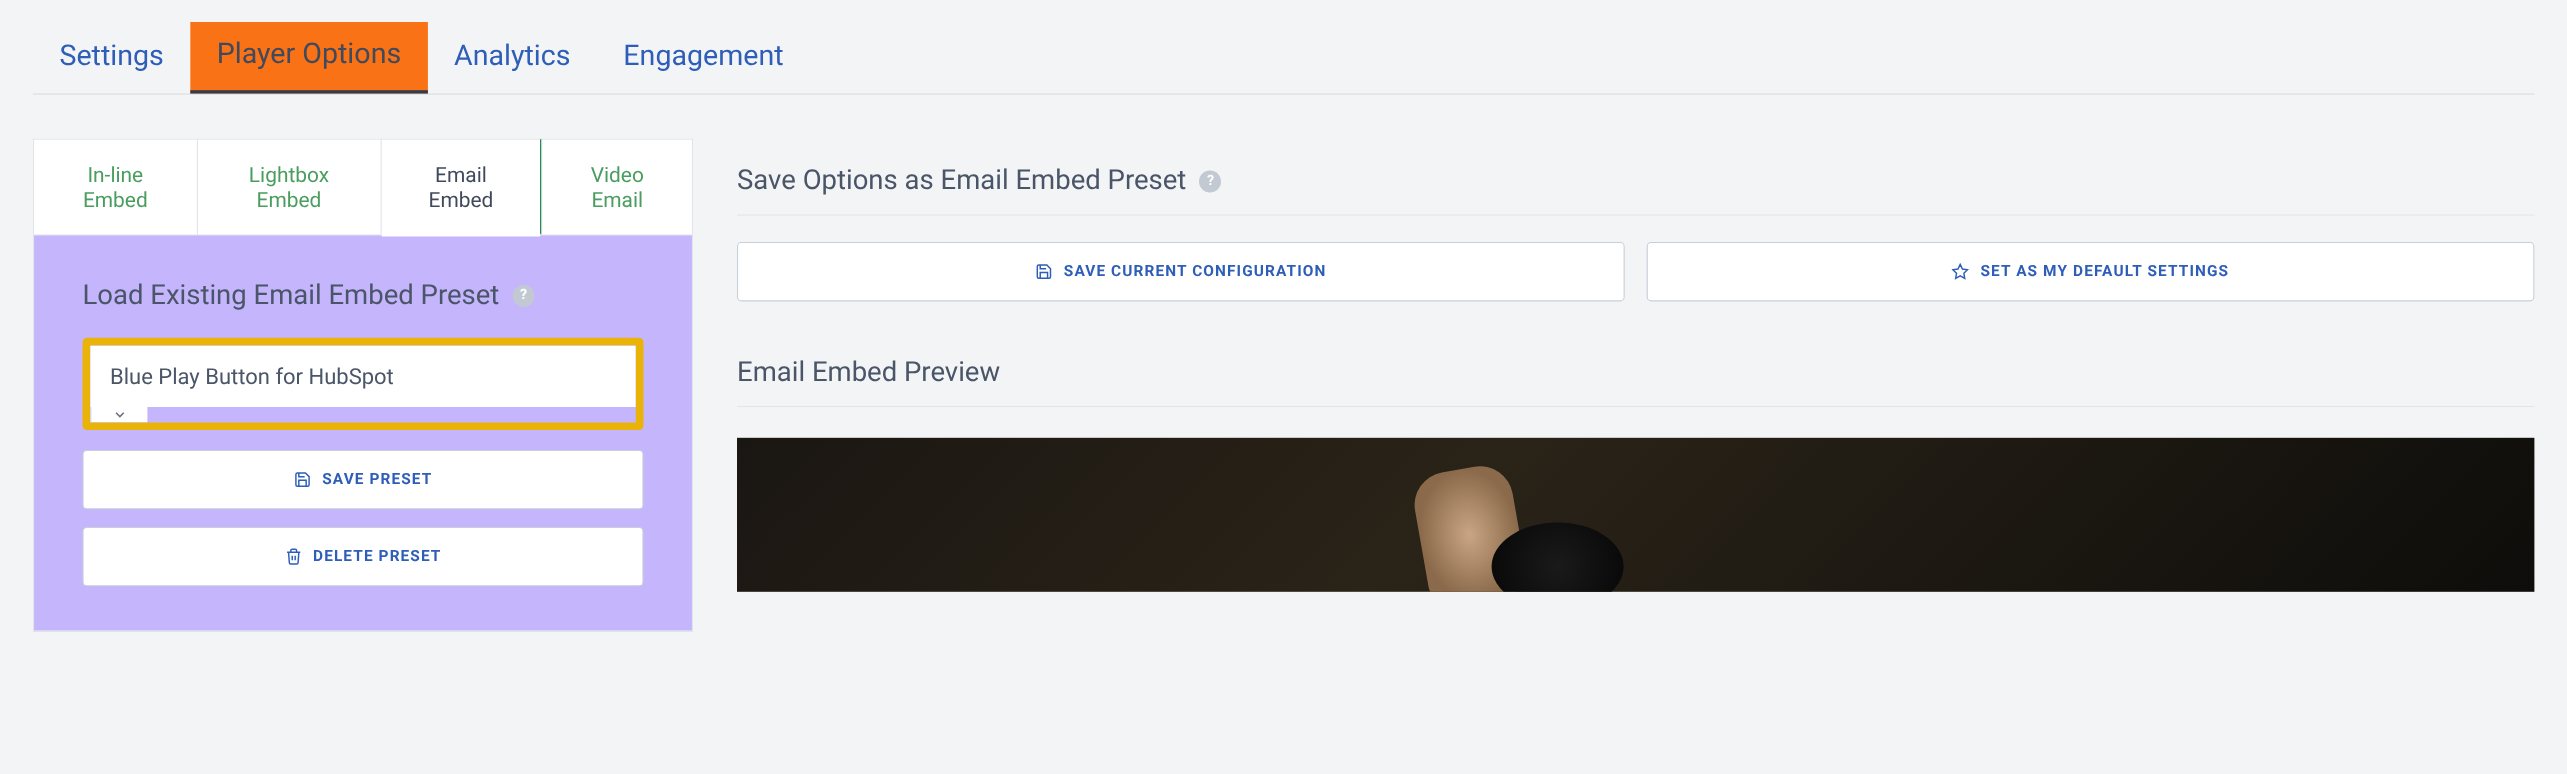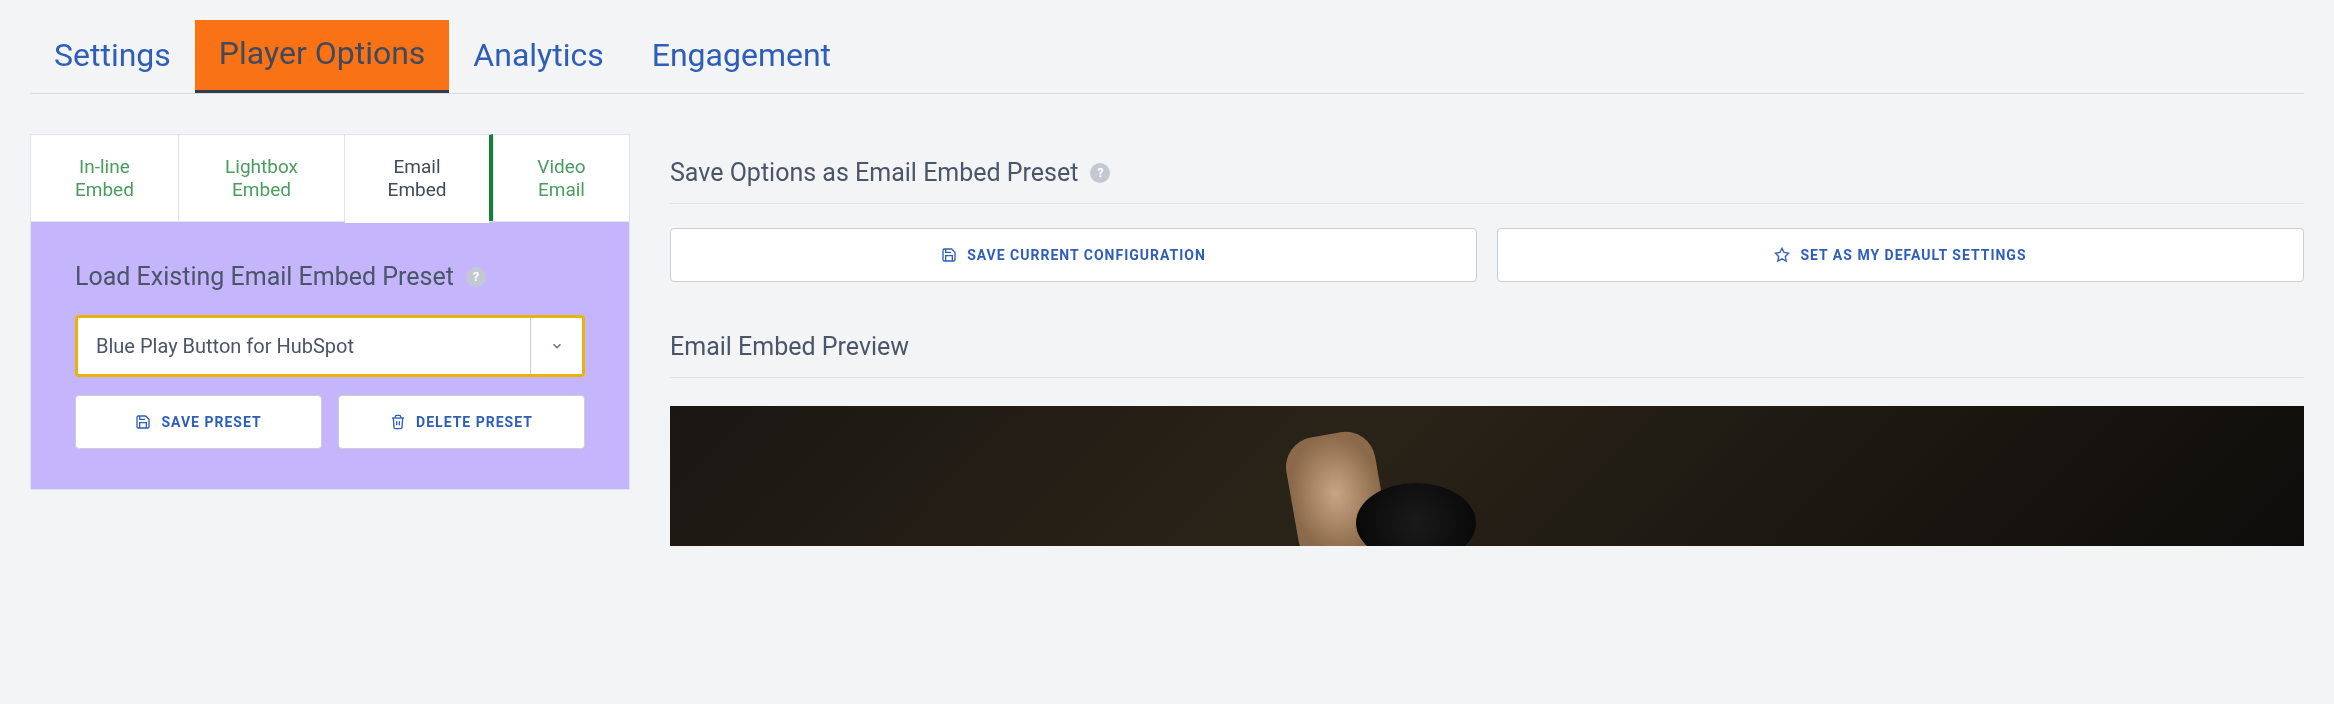--- a/index.html
+++ b/index.html
@@ -12,21 +12,21 @@
     .container {
       padding: 20px 30px;
     }
     .main-tabs {
       display: flex;
       gap: 0;
       border-bottom: 1px solid #d8dce2;
     }
     .main-tab {
       padding: 14px 24px 18px;
-      font-size: 32px;
+      font-size: 26px;
       color: #2e5eb8;
       cursor: pointer;
       background: none;
       border: none;
       font-family: inherit;
     }
     .main-tab.active {
       color: #404a5c;
       background: #f97316;
       border-bottom: 3px solid #323c4d;
@@ -58,21 +58,21 @@
       cursor: pointer;
       font-family: inherit;
       position: relative;
     }
     .sub-tab:first-child { border-left: 1px solid #e1e5ea; }
     .sub-tab:last-child { border-right: 1px solid #e1e5ea; }
     .sub-tab.active {
       color: #404a5c;
       background: #fff;
       border-left: 1px solid #e1e5ea;
-      border-right: 4px solid #15803d;
+      border-right: 1px solid #15803d;
       z-index: 1;
     }
     .sub-tab.active::after {
       content: "";
       position: absolute;
       bottom: -2px; left: 0; right: 0;
       height: 3px;
       background: #fff;
     }
     .panel-body {
@@ -96,44 +96,46 @@
       background: #c3c9d2;
       color: #fff;
       font-size: 13px;
       font-weight: bold;
       display: inline-flex;
       align-items: center;
       justify-content: center;
     }
     .select-wrapper {
       display: flex;
-      border: 3px solid #eab308;
+      border: 7px solid #eab308;
       border-radius: 4px;
       overflow: hidden;
       margin-bottom: 18px;
+      flex-direction: column;
     }
     .select-main {
       flex: 1;
       padding: 16px 18px;
       font-size: 20px;
       color: #4a5568;
       background: #fff;
     }
     .select-caret {
       width: 52px;
       border-left: 1px solid #c8cfd8;
       display: flex;
       align-items: center;
       justify-content: center;
       background: #fff;
       cursor: pointer;
     }
     .btn-row {
       display: flex;
       gap: 16px;
+      flex-direction: column;
     }
     .btn {
       flex: 1;
       display: flex;
       align-items: center;
       justify-content: center;
       gap: 10px;
       padding: 18px 20px;
       border: 1px solid #c8cfd8;
       border-radius: 4px;

